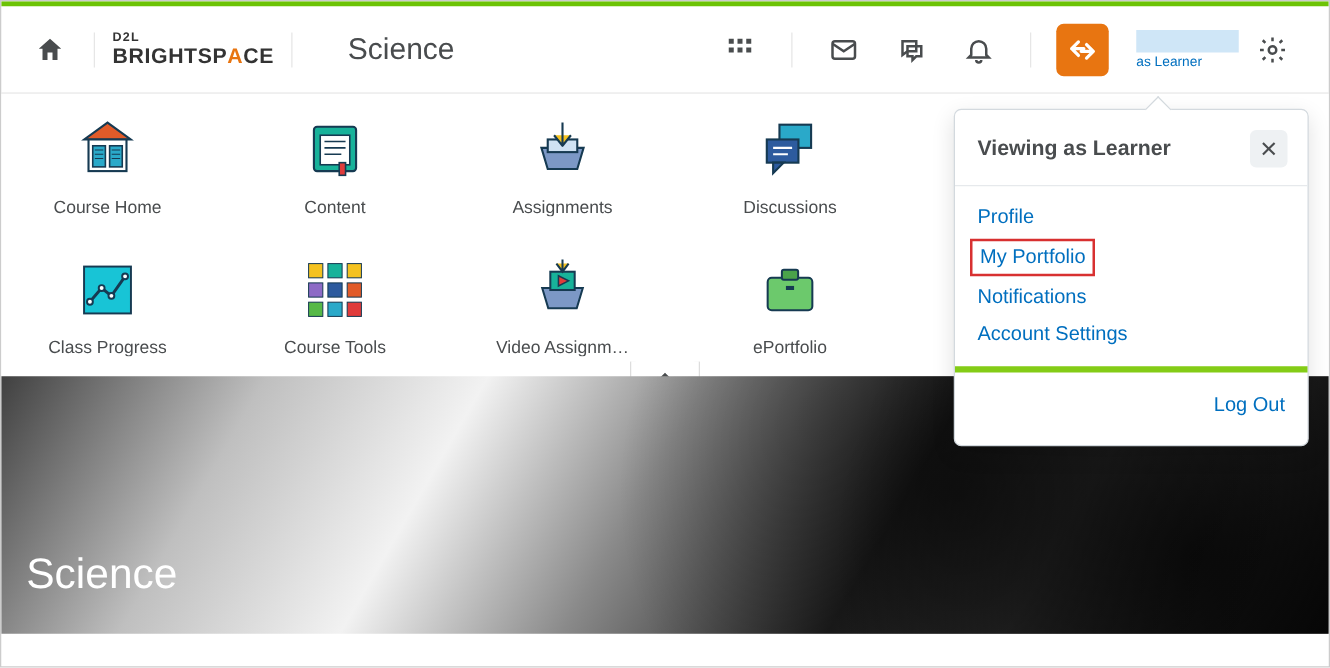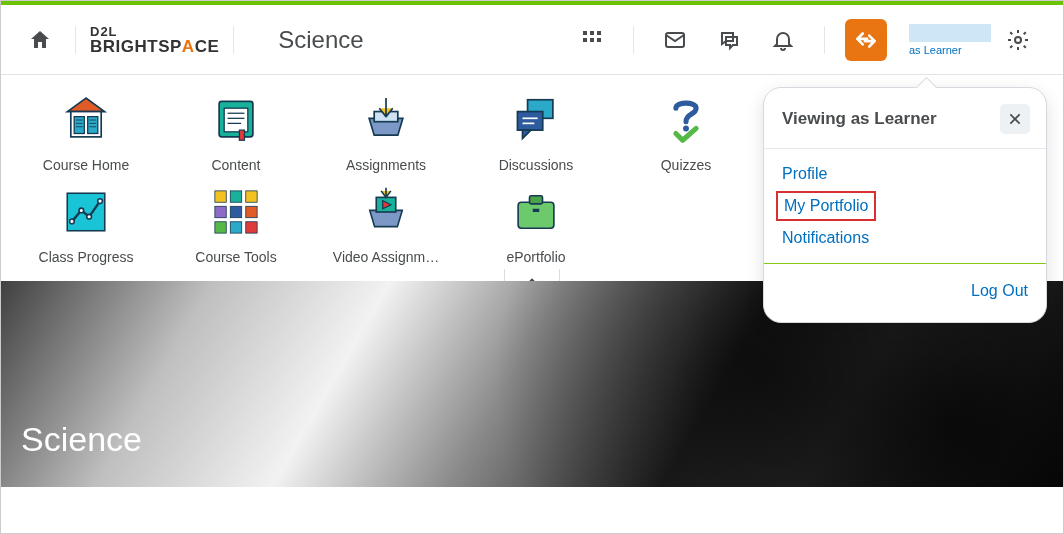--- a/index.html
+++ b/index.html
@@ -22,21 +22,21 @@
     display: flex;
     align-items: center;
     height: 70px;
     padding: 0 18px;
     border-bottom: 1px solid #e3e3e3;
     position: relative;
   }
   .home-icon { width: 20px; height: 20px; color: #494c4e; }
   .vdiv { width: 1px; height: 28px; background: #e6e6e6; margin: 0 14px; }
   .logo { display: flex; flex-direction: column; line-height: 1; }
-  .logo-top { font-weight: 700; font-size: 13px; letter-spacing: 1px; color: #333; }
+  .logo-top { font-weight: 700; font-size: 10px; letter-spacing: 1px; color: #333; }
   .logo-bot { font-weight: 800; font-size: 17px; letter-spacing: 0.5px; color: #333; display:flex; }
   .logo-bot .a { color: #e87511; }
   .course-title { font-size: 24px; font-weight: 400; color: #494c4e; margin-left: 30px; }
   .header-spacer { flex: 1; }
   .hdr-btn { width: 42px; height: 42px; display:flex; align-items:center; justify-content:center; margin: 0 6px; border-radius: 6px; }
   .hdr-btn svg { width: 24px; height: 24px; color: #494c4e; }
   .role-btn {
     width: 42px; height: 42px; background: #e87511; border-radius: 6px;
     display:flex; align-items:center; justify-content:center; margin: 0 6px;
   }
@@ -46,20 +46,21 @@
   .user-sub { font-size: 11px; color: #006fbf; margin-top: 2px; }
   
   .nav-wrap { position: relative; background: #fff; }
   .nav {
     display: grid;
     grid-template-columns: repeat(5, 150px);
     justify-content: start;
     column-gap: 0;
     row-gap: 12px;
     padding: 18px 10px 16px 10px;
+    gap: 32px;
   }
   .nav-item { display:flex; flex-direction:column; align-items:center; width:150px; }
   .nav-icon { width: 54px; height: 54px; display:flex; align-items:center; justify-content:center; }
   .nav-label { font-size: 14px; color: #494c4e; margin-top: 10px; text-align:center; max-width: 130px; white-space: nowrap; overflow:hidden; text-overflow: ellipsis; }
   .collapse-tab {
     position:absolute; left: 50%; transform: translateX(-50%);
     bottom: -14px;
     width: 56px; height: 26px; background:#fff; border:1px solid #ddd; border-top:none;
     border-radius: 0 0 8px 8px; display:flex; align-items:center; justify-content:center;
   }
@@ -78,41 +79,41 @@
                 radial-gradient(circle at 90% 70%, rgba(0,0,0,0.7) 0%, rgba(0,0,0,0) 30%);
   }
   .banner-title { font-size: 34px; font-weight: 400; color: #fff; position: relative; z-index:1; }
   
   .dropdown {
     position: absolute;
     top: 86px; right: 16px;
     width: 284px;
     background: #fff;
     border: 1px solid #d3d9de;
-    border-radius: 18px;
+    border-radius: 6px;
     box-shadow: 0 6px 18px rgba(0,0,0,0.12);
     z-index: 50;
   }
   .dropdown::before {
     content:""; position:absolute; top:-8px; right: 112px;
     width:14px; height:14px; background:#fff; border-left:1px solid #d3d9de; border-top:1px solid #d3d9de;
     transform: rotate(45deg);
   }
   .dd-head {
     display:flex; align-items:center; justify-content:space-between;
     padding: 16px 16px 14px 18px;
     border-bottom: 1px solid #e6e9ec;
   }
   .dd-title { font-size: 17px; font-weight: 700; color: #494c4e; }
   .dd-close {
     width: 30px; height: 30px; border-radius: 5px; background:#eef1f3;
     display:flex; align-items:center; justify-content:center;
   }
   .dd-close svg { width:16px; height:16px; color:#494c4e; }
-  .dd-list { padding: 10px 0; border-bottom:1px solid #84cc16; }
+  .dd-list { padding: 10px 0; border-bottom:5px solid #84cc16; }
   .dd-list2 { padding: 12px 0 16px 0; text-align: right; }
   .dd-item {
     display:block; padding: 6px 18px;
     font-size: 16px; color: #006fbf; text-decoration:none;
   }
   .dd-item.highlight {
     border: 2px solid #d83030;
     margin: 2px 12px;
     padding: 4px 6px;
     width: fit-content;
@@ -334,17 +335,18 @@
       <svg viewBox="0 0 24 24" fill="none" stroke="currentColor" stroke-width="2.5">
           <line x1="5" y1="5" x2="19" y2="19"></line>
           <line x1="19" y1="5" x2="5" y2="19"></line>
         </svg>
     </div>
   </div>
   <div class="dd-list">
     <a class="dd-item">Profile</a>
     <a class="dd-item highlight">My Portfolio</a>
     <a class="dd-item">Notifications</a>
+    <a class="dd-item">Account Settings</a>
   </div>
   <div class="dd-list2">
     <a class="dd-item">Log Out</a>
   </div>
 </div>
 
 </body></html>

